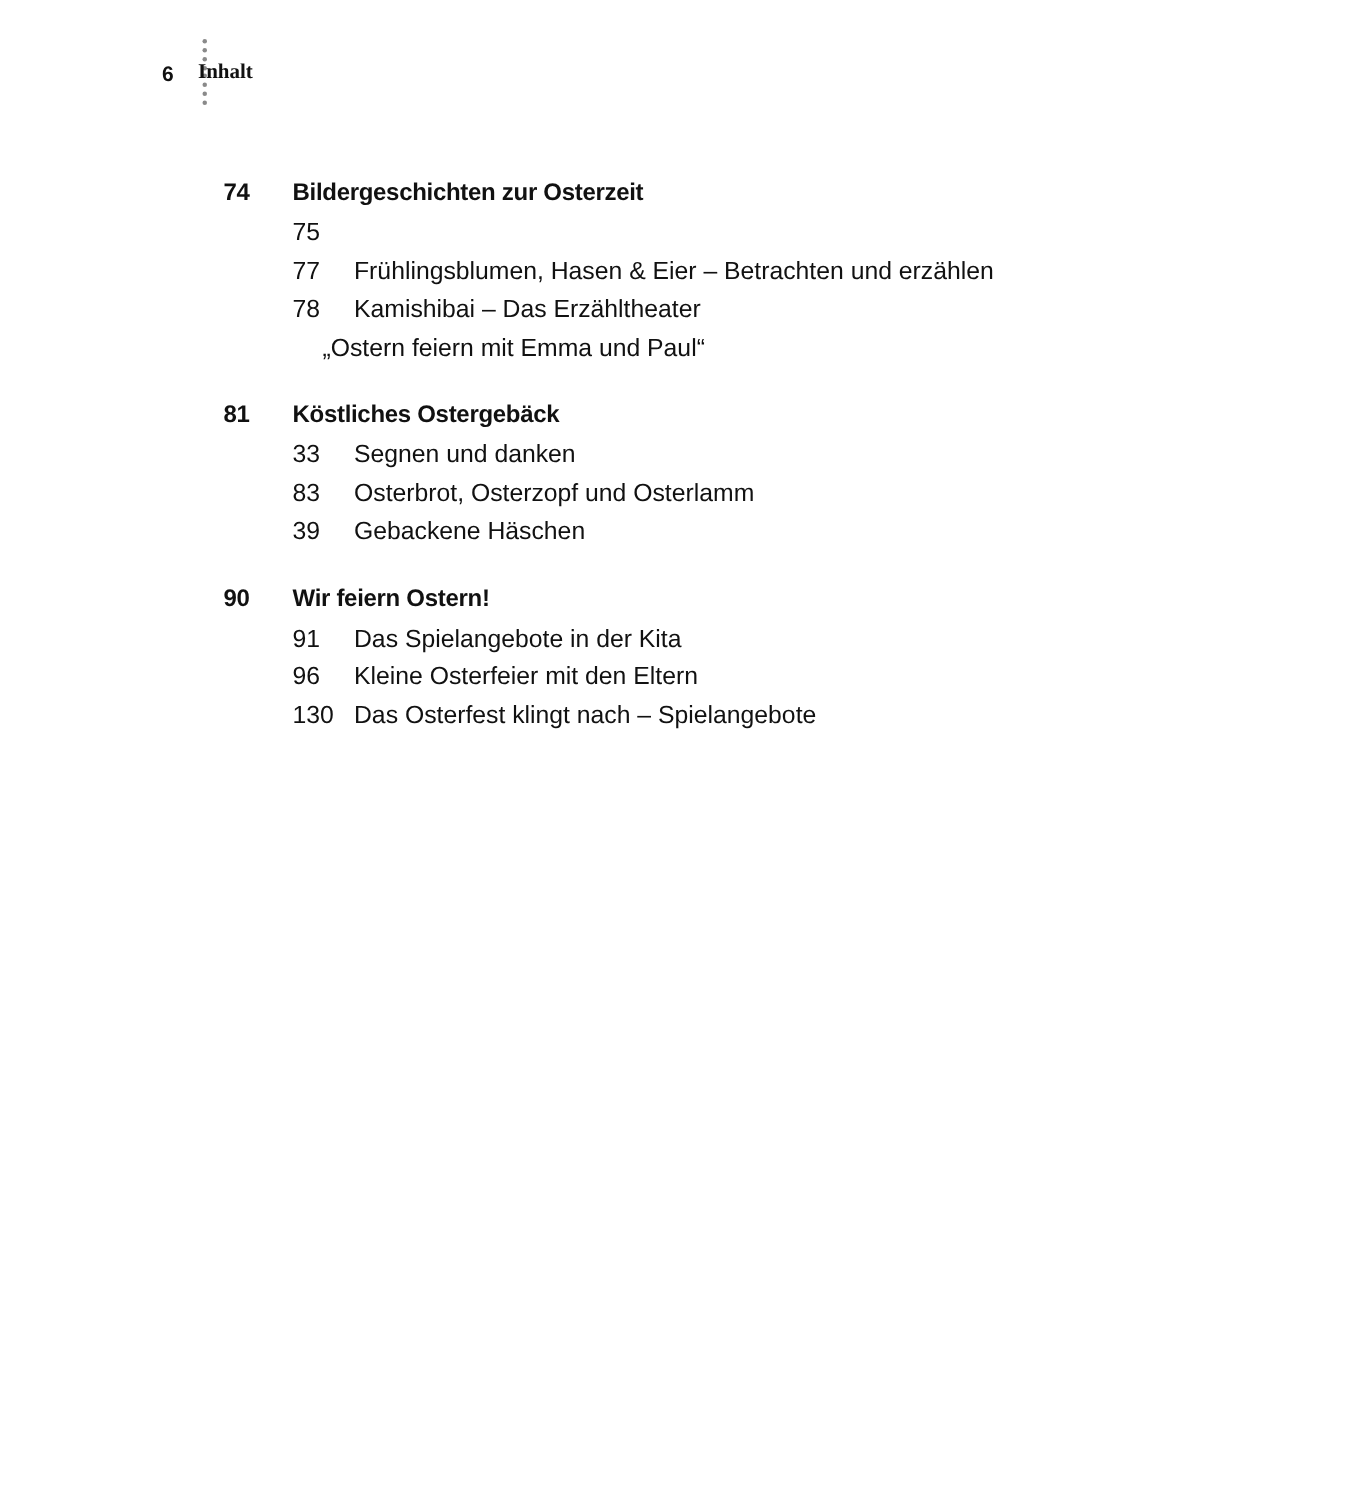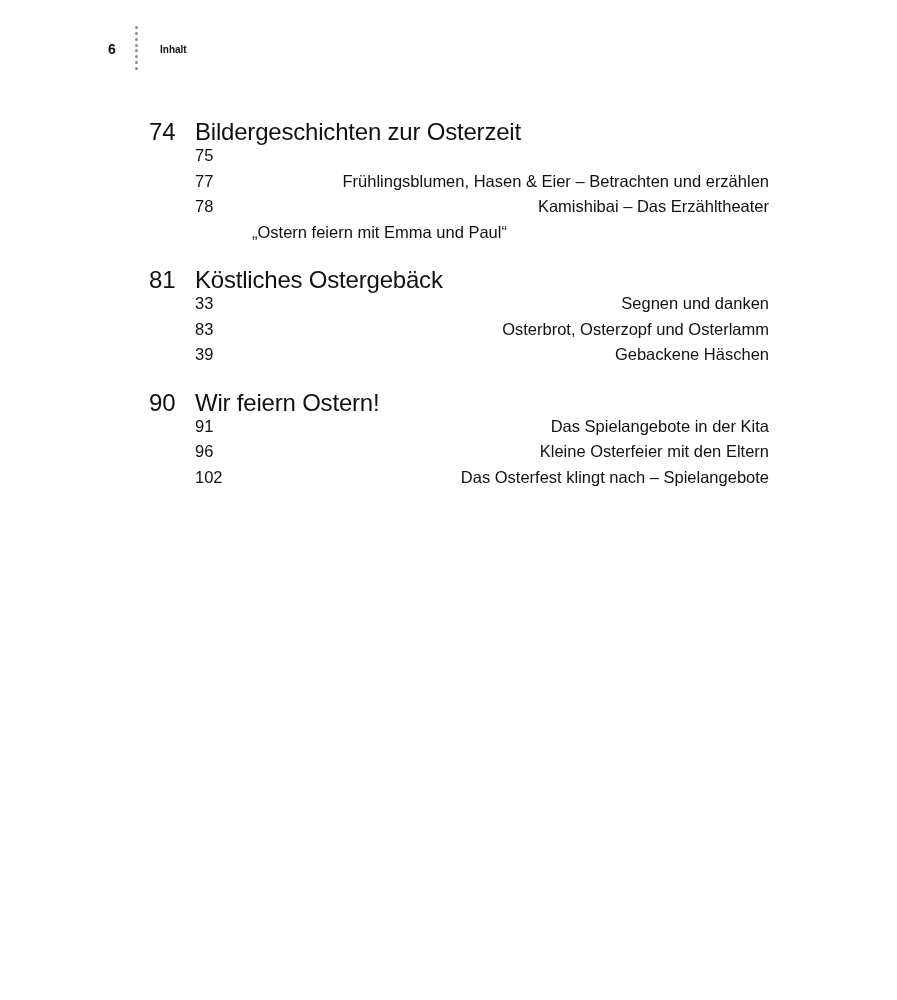--- a/index.html
+++ b/index.html
@@ -40,60 +40,60 @@
     }
     .dot-rule span {
       display: block;
       width: 3px;
       height: 3px;
       background: #8a8a8a;
       border-radius: 50%;
     }
     .section-title {
       position: absolute;
-      left: 52px;
+      left: 24px;
       font-weight: bold;
-      font-size: 10px;
+      font-size: 14px;
       white-space: nowrap;
+      font-family: Liberation Serif, serif;
     }
     .toc {
       position: absolute;
       top: 120px;
       left: 149px;
       width: 620px;
     }
     .chapter {
       margin-bottom: 20px;
     }
     .chapter-head {
       display: flex;
-      align-items: flex-end;
+      align-items: flex-start;
       height: 26px;
-      font-weight: normal;
-      font-size: 24px;
+      font-weight: bold;
+      font-size: 16px;
       letter-spacing: -0.2px;
     }
     .chapter-head .num {
       width: 46px;
       flex: none;
     }
     .entry {
       display: flex;
       align-items: baseline;
       height: 25.5px;
       font-size: 16.5px;
       margin-left: 46px;
-      justify-content: space-between;
     }
     .entry .num {
       width: 41px;
       flex: none;
     }
     .entry .subline {
-      margin-left: 57px;
+      margin-left: 20px;
     }
   </style>
 </head>
 <body>
 
 <div class="running-head">
   <span class="page-number">6</span>
   <div class="dot-rule">
     <span></span>
       <span></span>
@@ -156,18 +156,18 @@
     </div>
     <div class="entry">
       <span class="num">91</span>
       <span>Das Spielangebote in der Kita</span>
     </div>
     <div class="entry">
       <span class="num">96</span>
       <span>Kleine Osterfeier mit den Eltern</span>
     </div>
     <div class="entry">
-      <span class="num">102</span>
+      <span class="num">130</span>
       <span>Das Osterfest klingt nach – Spielangebote</span>
     </div>
   </div>
 
 </div>
 
 </body></html>

